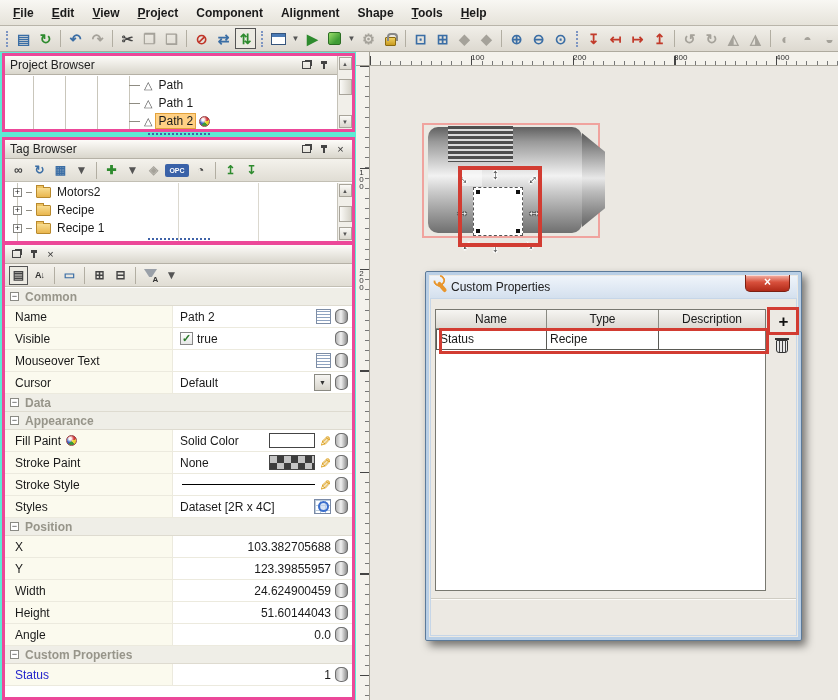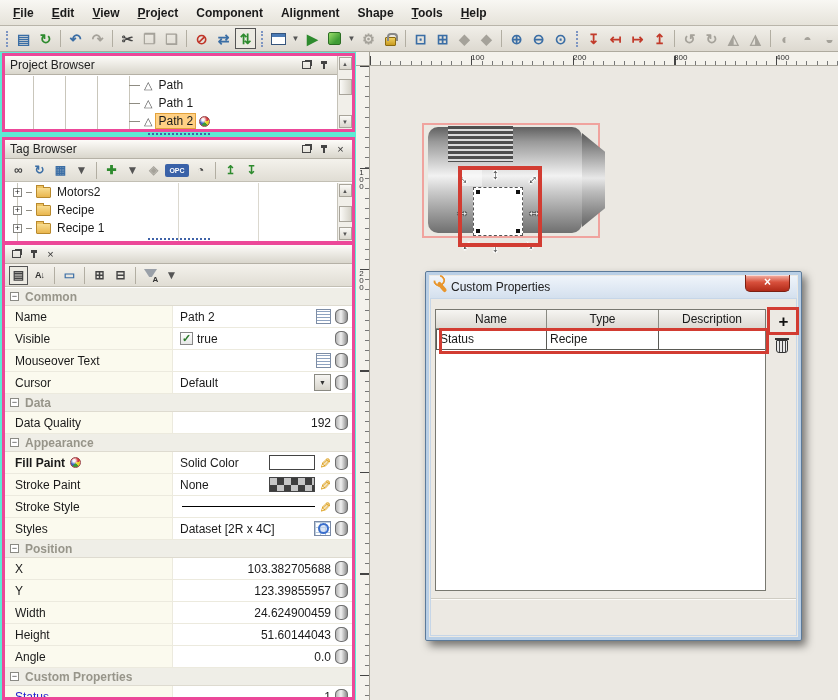--- a/index.html
+++ b/index.html
@@ -376,37 +376,28 @@
             <span class="sp"></span>
           <span class="drp">▼</span>
           <span class="db"></span>
           </div>
       </div>
 
       <div class="cat">
         <span class="cbox">−</span>
         <span>Data</span>
       </div>
-      <div class="prow">
-        <div class="plabel">
-            <span>Data Quality</span>
-          </div>
-        <div class="pval">
-            <span class="num">192</span>
-          <span class="db"></span>
-          </div>
-      </div>
 
       <div class="cat">
         <span class="cbox">−</span>
         <span>Appearance</span>
       </div>
       <div class="prow">
         <div class="plabel">
-            <span style="font-weight:bold">Fill Paint</span>
+            <span style="font-weight:normal">Fill Paint</span>
           <span class="sphere"></span>
           </div>
         <div class="pval">
             <span>Solid Color</span>
             <span class="sp"></span>
           <span class="sw-white"></span>
           <span class="pencil">✎</span>
           <span class="db"></span>
           </div>
       </div>

